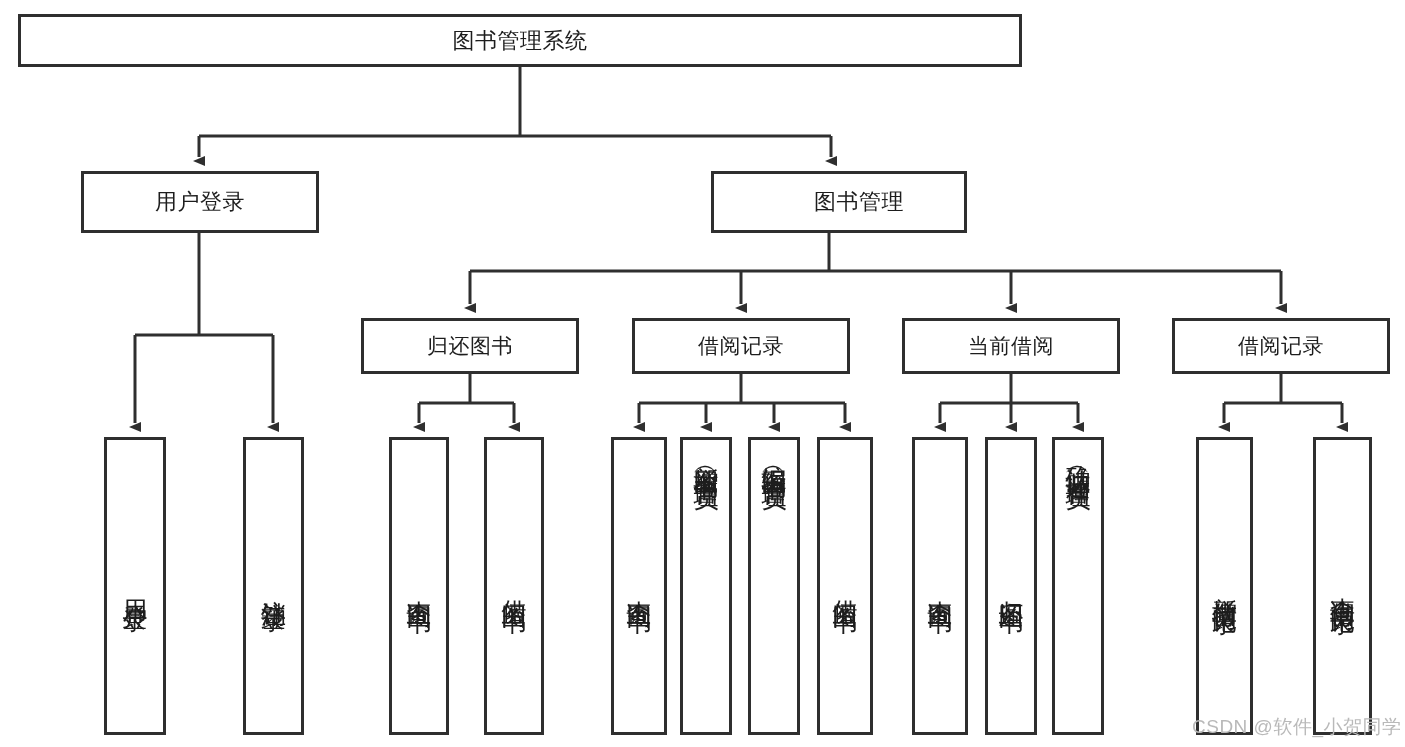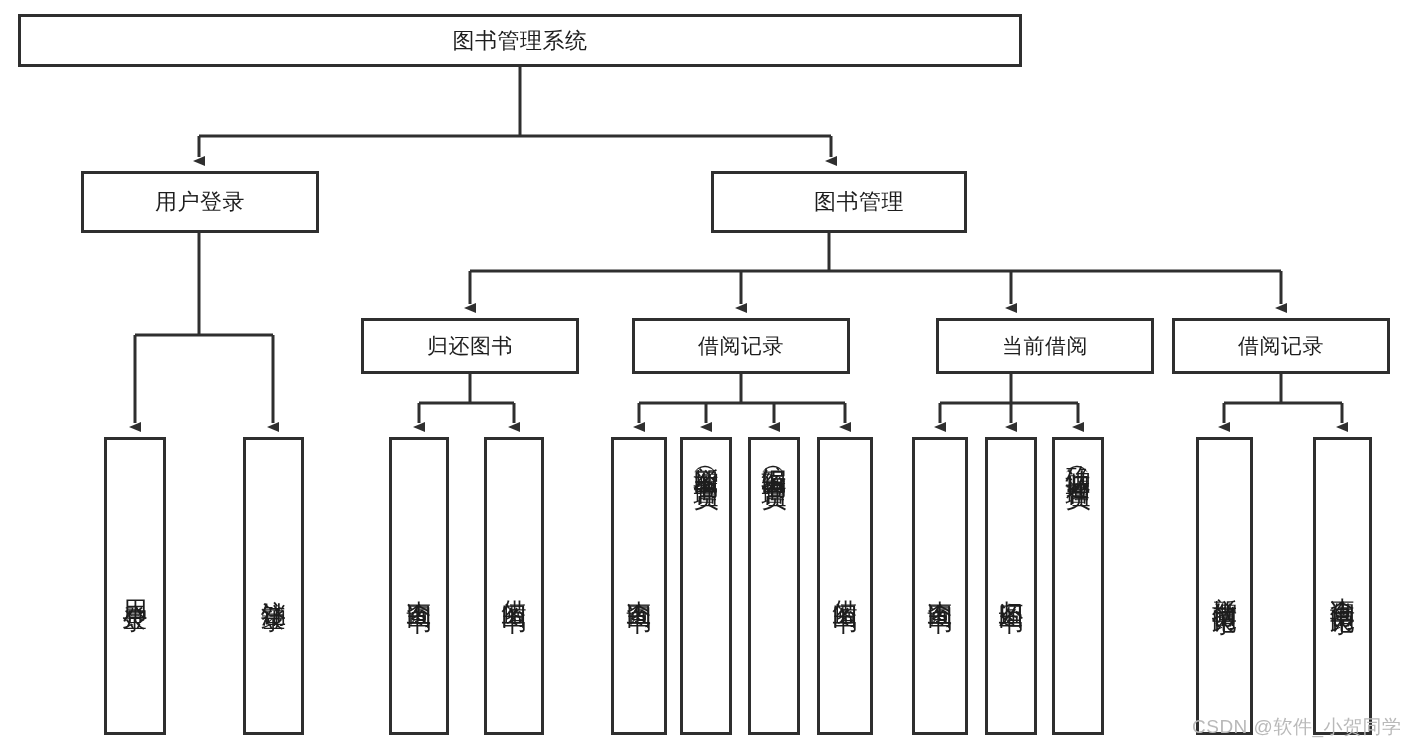--- a/index.html
+++ b/index.html
@@ -47,21 +47,21 @@
   
   .lvl1 { height: 62px; }
   .lvl1 .node-label { font-size: 22px; }
   #node-user-login { left: 81px; top: 171px; width: 238px; }
   #node-book-mgmt  { left: 711px; top: 171px; width: 256px; padding-left: 40px; }
   
   .lvl2 { height: 56px; }
   .lvl2 .node-label { font-size: 21px; }
   #node-new-book-rec { left: 361px;  top: 318px; width: 218px; }
   #node-book-borrow  { left: 632px;  top: 318px; width: 218px; }
-  #node-current-loan { left: 902px;  top: 318px; width: 218px; margin-left: 34px; }
+  #node-current-loan { left: 902px;  top: 318px; width: 218px; }
   #node-loan-record  { left: 1172px; top: 318px; width: 218px; }
   
   .leaf {
     top: 437px;
     height: 298px;
     border-width: 3px;
     align-items: flex-start;
     padding-top: 6px;
   }
   .leaf .node-label {

